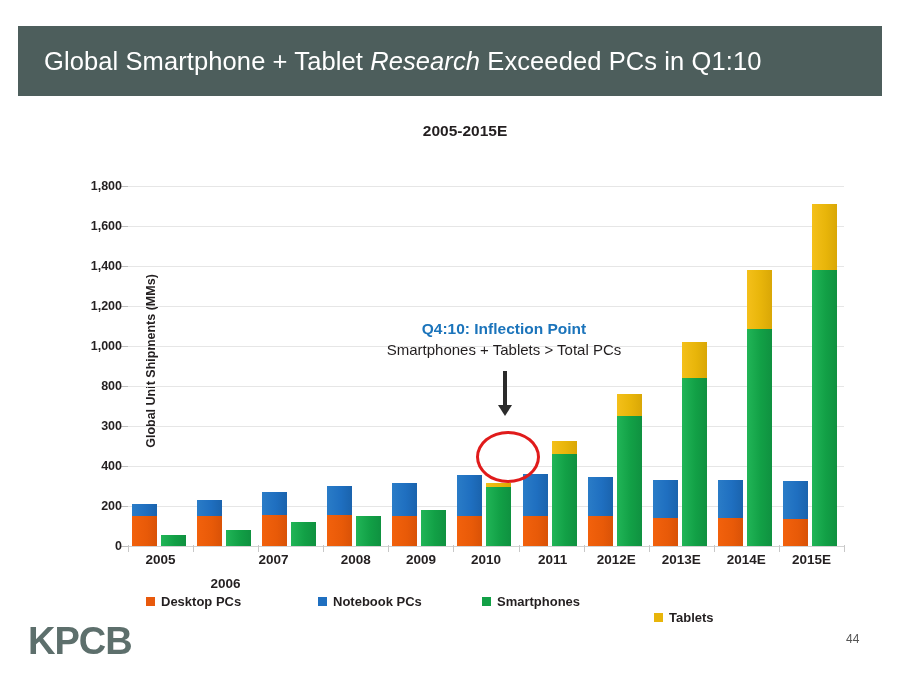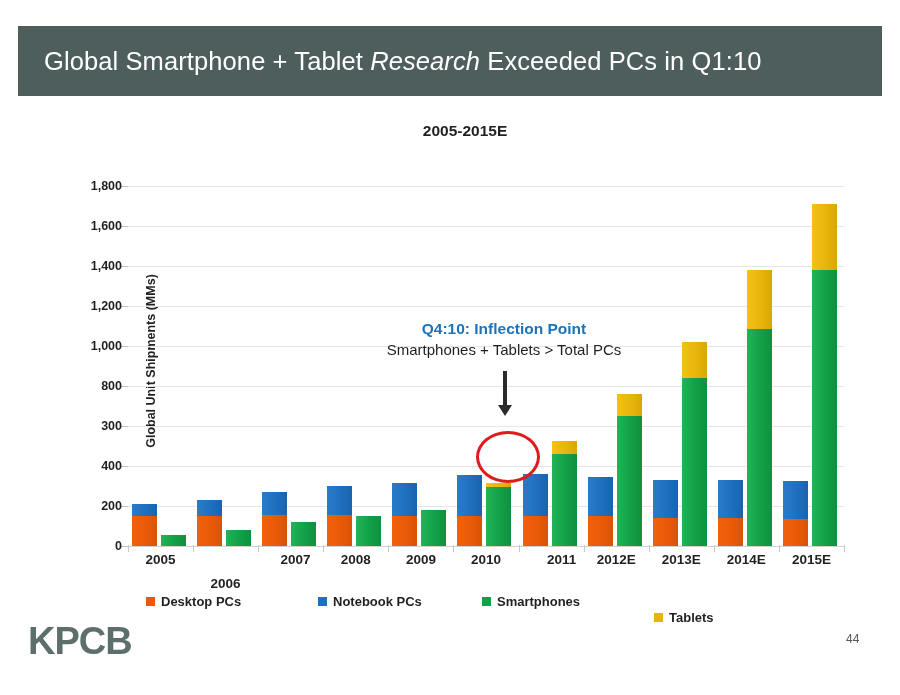--- a/index.html
+++ b/index.html
@@ -277,29 +277,29 @@
             </div>
           </div>
         </div>
     </div>
     <div class="xlabels" id="xlabels">
         <div class="xtick" style="left: 0px;"></div>
         <div class="xlabel" style="left: 0px; width: 65.0909px;">2005</div>
         <div class="xtick" style="left: 65.0909px;"></div>
         <div class="xlabel" style="left: 65.0909px; width: 65.0909px; margin-top: 24px;">2006</div>
         <div class="xtick" style="left: 130.182px;"></div>
-        <div class="xlabel" style="left: 135px; width: 65.0909px;">2007</div>
+        <div class="xlabel" style="left: 113px; width: 65.0909px;">2007</div>
         <div class="xtick" style="left: 195.273px;"></div>
         <div class="xlabel" style="left: 195.273px; width: 65.0909px;">2008</div>
         <div class="xtick" style="left: 260.364px;"></div>
         <div class="xlabel" style="left: 260.364px; width: 65.0909px;">2009</div>
         <div class="xtick" style="left: 325.455px;"></div>
         <div class="xlabel" style="left: 325.455px; width: 65.0909px;">2010</div>
         <div class="xtick" style="left: 390.545px;"></div>
-        <div class="xlabel" style="left: 401px; width: 65.0909px;">2011</div>
+        <div class="xlabel" style="left: 392px; width: 65.0909px;">2011</div>
         <div class="xtick" style="left: 455.636px;"></div>
         <div class="xlabel" style="left: 455.636px; width: 65.0909px;">2012E</div>
         <div class="xtick" style="left: 520.727px;"></div>
         <div class="xlabel" style="left: 520.727px; width: 65.0909px;">2013E</div>
         <div class="xtick" style="left: 585.818px;"></div>
         <div class="xlabel" style="left: 585.818px; width: 65.0909px;">2014E</div>
         <div class="xtick" style="left: 650.909px;"></div>
         <div class="xlabel" style="left: 650.909px; width: 65.0909px;">2015E</div>
         <div class="xtick" style="left: 716px;"></div>
       </div>

